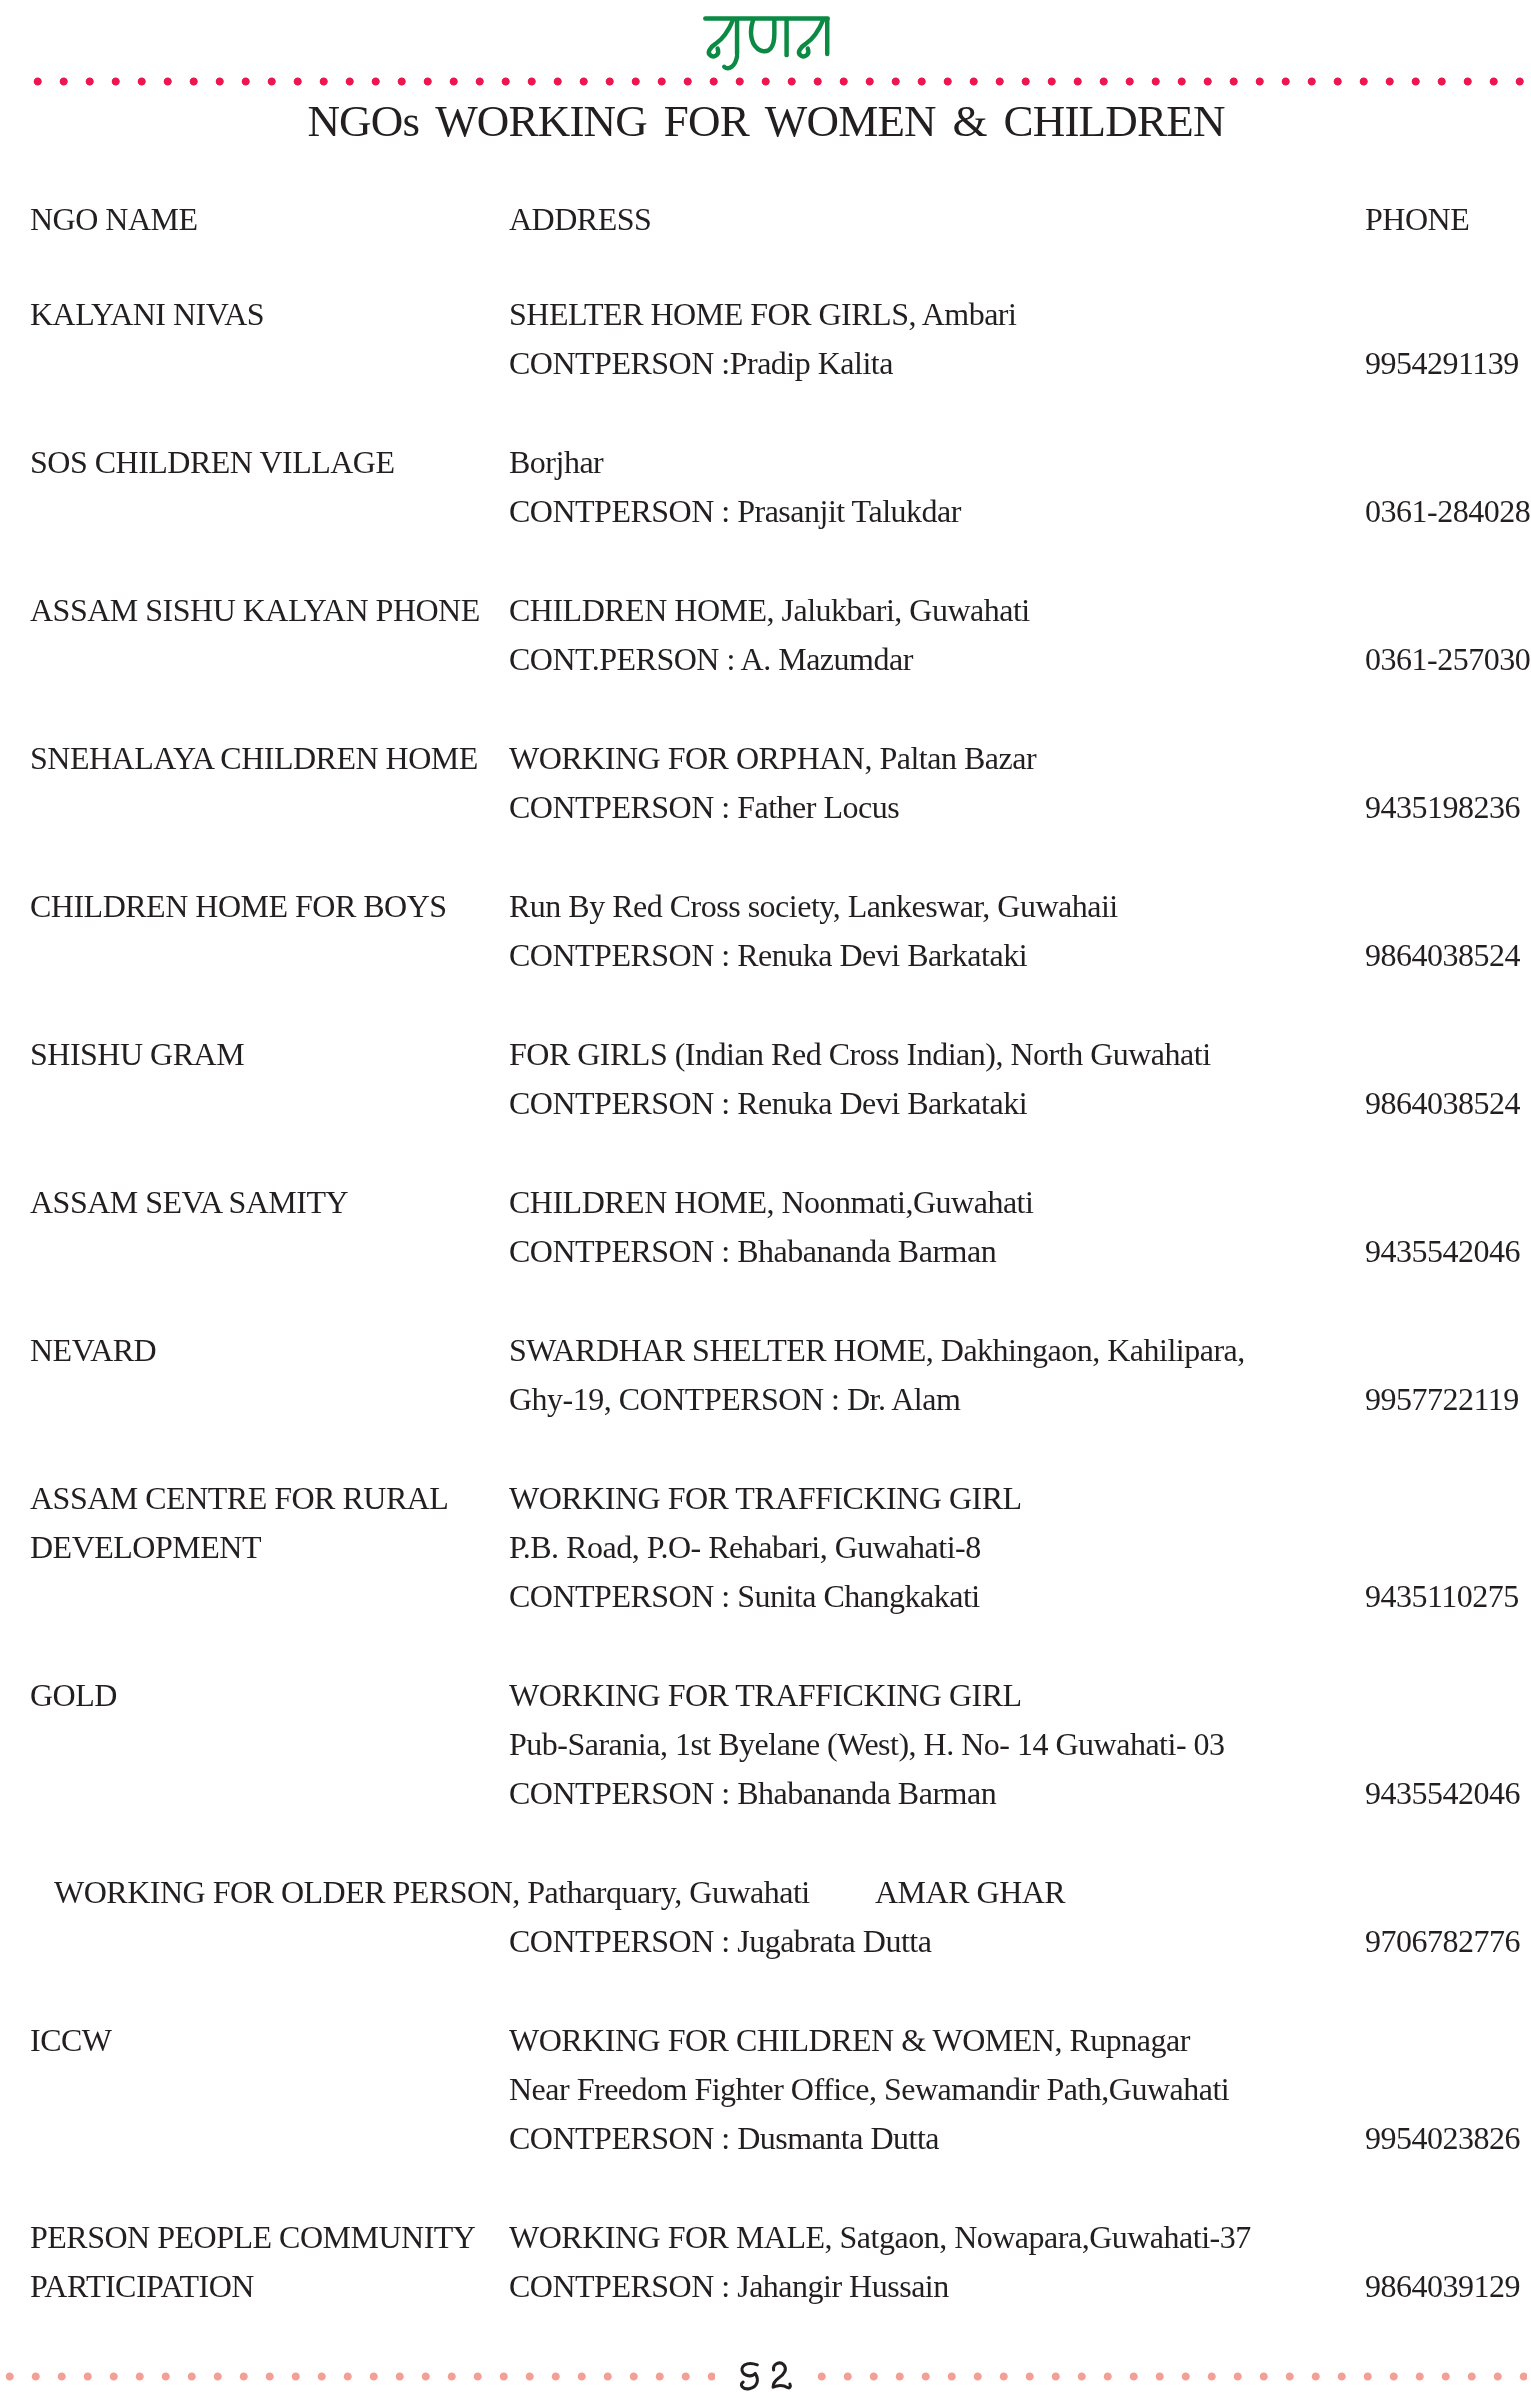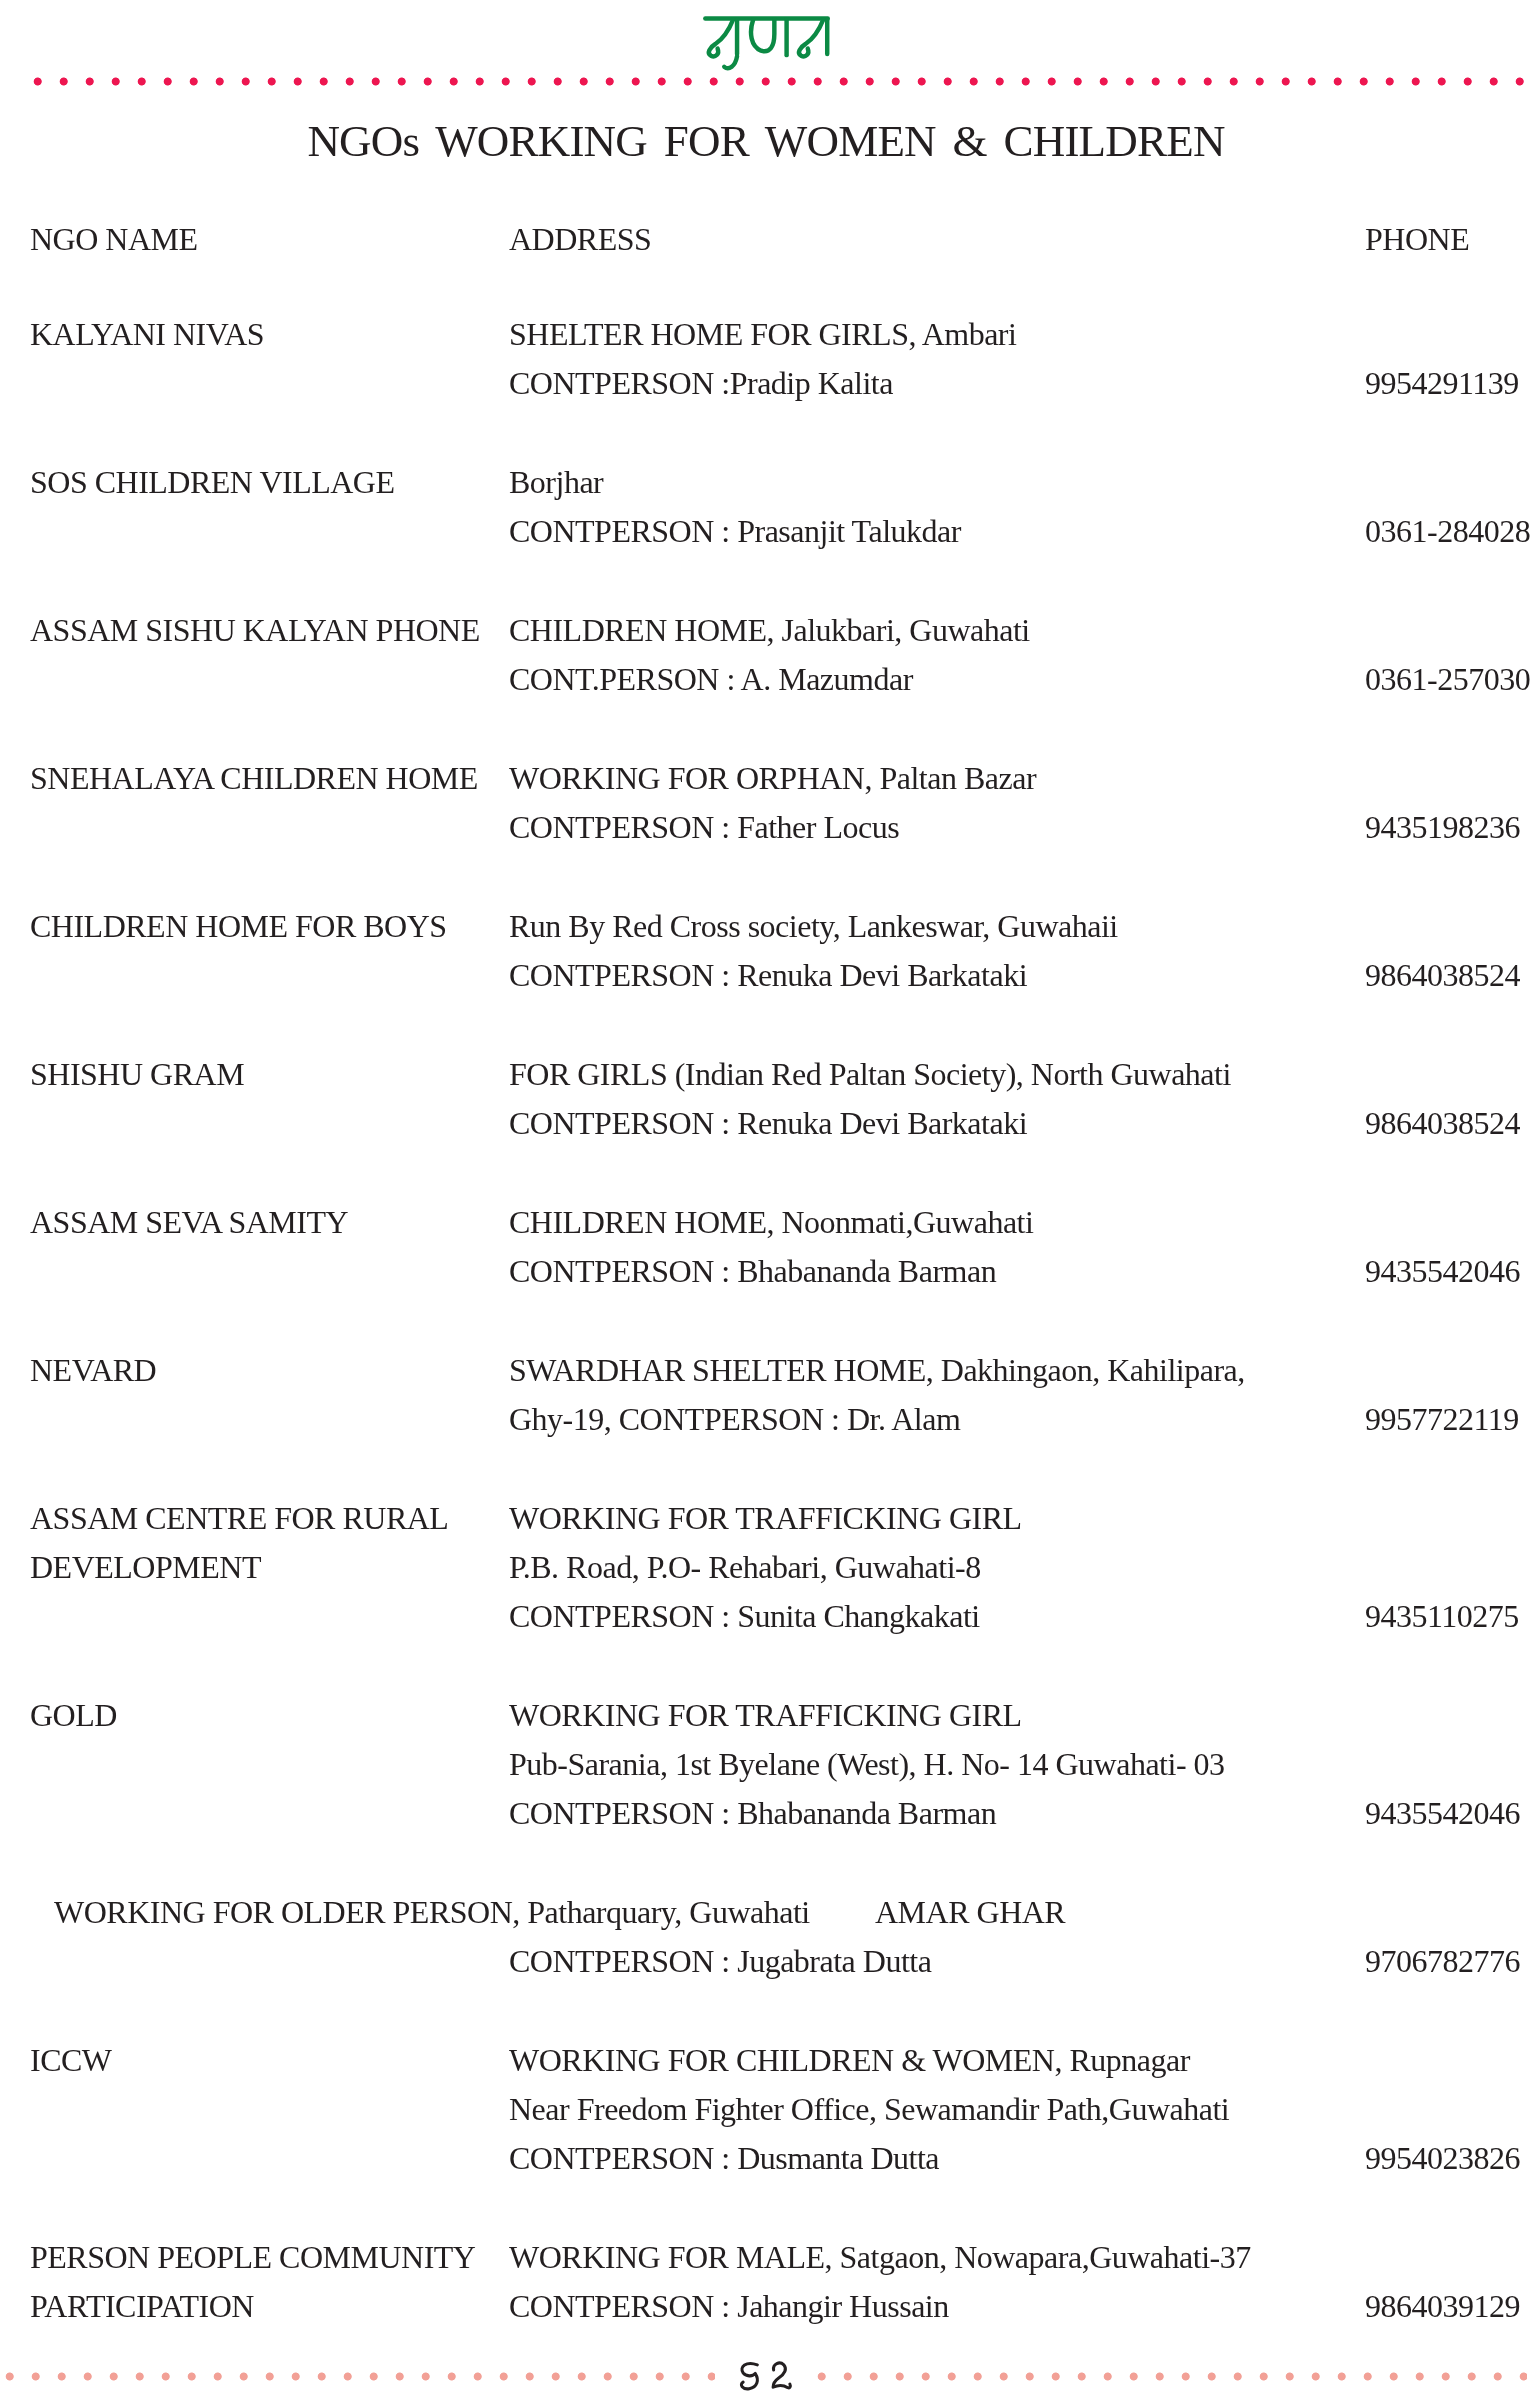--- a/index.html
+++ b/index.html
@@ -32,21 +32,21 @@
     background-size:26px 11px;
   }
   .dotline-bottom{
     flex:1;
     background-image:radial-gradient(circle at 4.7px 5.5px, var(--dot_salmon) 3.6px, rgba(0,0,0,0) 4.4px);
     background-size:26px 11px;
   }
 
   
   h1.title{
-    margin-top:28px;
+    margin-top:8px;
     text-align:center;
     font-size:45px;
     font-weight:normal;
     letter-spacing:-0.8px;
     word-spacing:6.3px;
     color:var(--ink);
   }
 
   
   .table{margin-top:41px;padding-left:30px;font-size:32px;letter-spacing:-0.5px;}
@@ -162,21 +162,21 @@
           </div>
           <div class="row">
             <span class="col name"></span>
             <span class="col address">CONTPERSON : Renuka Devi Barkataki</span>
             <span class="col phone">9864038524</span>
           </div>
         </div>
         <div class="entry">
           <div class="row">
             <span class="col name">SHISHU GRAM</span>
-            <span class="col address">FOR GIRLS (Indian Red Paltan Society), North Guwahati</span>
+            <span class="col address">FOR GIRLS (Indian Red Cross Indian), North Guwahati</span>
             <span class="col phone"></span>
           </div>
           <div class="row">
             <span class="col name"></span>
             <span class="col address">CONTPERSON : Renuka Devi Barkataki</span>
             <span class="col phone">9864038524</span>
           </div>
         </div>
         <div class="entry">
           <div class="row">

